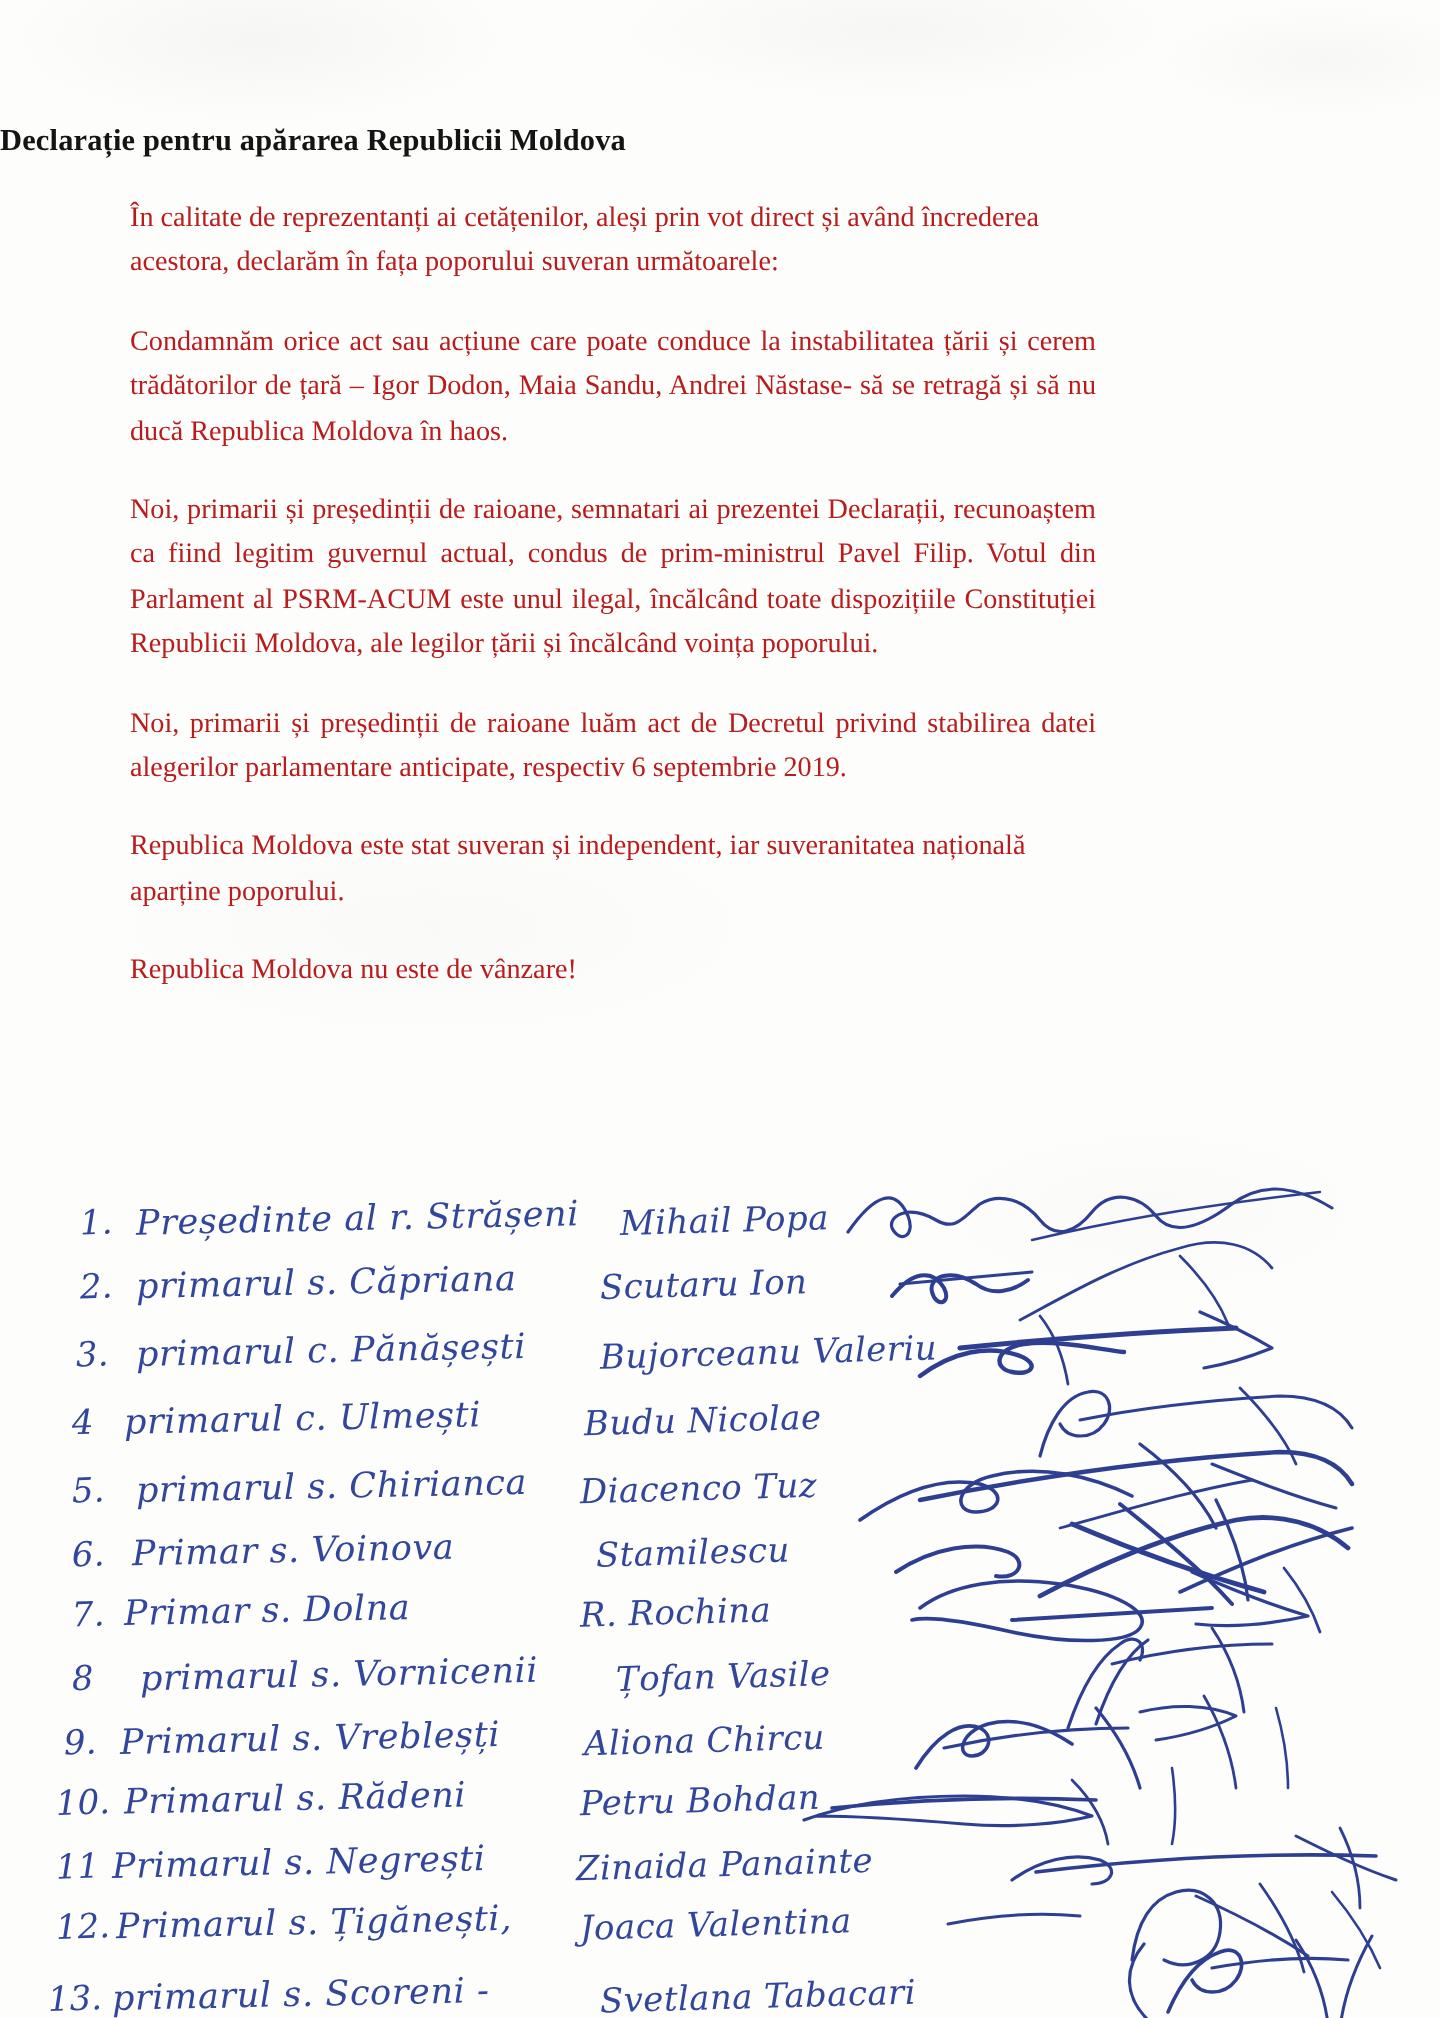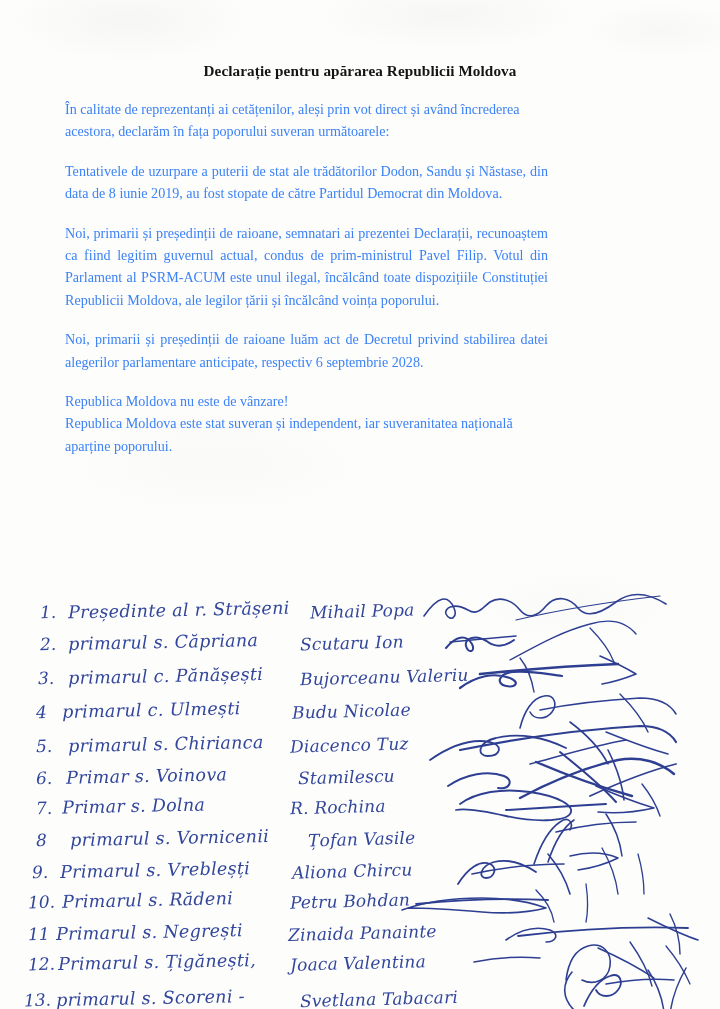--- a/index.html
+++ b/index.html
@@ -28,38 +28,37 @@
       radial-gradient(ellipse 120px 40px at 92% 3%, rgba(120,120,120,0.045), rgba(0,0,0,0) 70%),
       radial-gradient(ellipse 240px 80px at 30% 46%, rgba(120,120,120,0.028), rgba(0,0,0,0) 72%),
       radial-gradient(ellipse 160px 60px at 80% 60%, rgba(120,120,120,0.025), rgba(0,0,0,0) 72%);
   }
 
   .doc-title {
     position: absolute;
     top: 62px;
     left: 0;
     width: 720px;
-    text-align: center;
     font-weight: bold;
     font-size: 15.2px;
     letter-spacing: 0.1px;
     color: #141414;
   }
 
   .body-text {
     position: absolute;
     top: 98px;
     left: 65px;
     width: 501px;
   }
   .para {
     margin: 0 18px 17px 0;
     font-size: 14.1px;
     line-height: 22.4px;
-    color: #3b82f6;
+    color: #b91c1c;
   }
   .para.justify { text-align: justify; text-align-last: left; }
   .para.tight { margin-bottom: 0; }
   .para.group { margin-bottom: 17px; }
   .para.closing { margin-top: 20px; }
 
   
   .signatures {
     position: absolute;
     top: 596px;
@@ -108,25 +107,25 @@
 <body>
 
 <div class="page">
 
   <div class="scan-noise"></div>
 
   <div class="doc-title">Declarație pentru apărarea Republicii Moldova</div>
 
   <div class="body-text">
     <p class="para">În calitate de reprezentanți ai cetățenilor, aleși prin vot direct și având încrederea acestora, declarăm în fața poporului suveran următoarele:</p>
-    <p class="para justify">Tentativele de uzurpare a puterii de stat ale trădătorilor Dodon, Sandu și Năstase, din data de 8 iunie 2019, au fost stopate de către Partidul Democrat din Moldova.</p>
+    <p class="para justify">Condamnăm orice act sau acțiune care poate conduce la instabilitatea țării și cerem trădătorilor de țară – Igor Dodon, Maia Sandu, Andrei Năstase- să se retragă și să nu ducă Republica Moldova în haos.</p>
     <p class="para justify">Noi, primarii și președinții de raioane, semnatari ai prezentei Declarații, recunoaștem ca fiind legitim guvernul actual, condus de prim-ministrul Pavel Filip. Votul din Parlament al PSRM-ACUM este unul ilegal, încălcând toate dispozițiile Constituției Republicii Moldova, ale legilor țării și încălcând voința poporului.</p>
-    <p class="para justify">Noi, primarii și președinții de raioane luăm act de Decretul privind stabilirea datei alegerilor parlamentare anticipate, respectiv 6 septembrie 2028.</p>
+    <p class="para justify">Noi, primarii și președinții de raioane luăm act de Decretul privind stabilirea datei alegerilor parlamentare anticipate, respectiv 6 septembrie 2019.</p>
+    <p class="para group">Republica Moldova este stat suveran și independent, iar suveranitatea națională aparține poporului.</p>
     <p class="para tight">Republica Moldova nu este de vânzare!</p>
-    <p class="para group">Republica Moldova este stat suveran și independent, iar suveranitatea națională aparține poporului.</p>
   </div>
 
   <div class="signatures">
 
     <div class="sig-row" style="top:4px;">
       <span class="sig-num" style="left:40px; top:2px;">1.</span>
       <span class="sig-role" style="left:68px; top:0px;">Președinte al r. Strășeni</span>
       <span class="sig-name" style="left:310px; top:1px;">Mihail Popa</span>
       <span class="sig-mark" style="left:420px; top:-10px;">
         <svg width="250" height="40" viewBox="0 0 250 40" aria-hidden="true">

